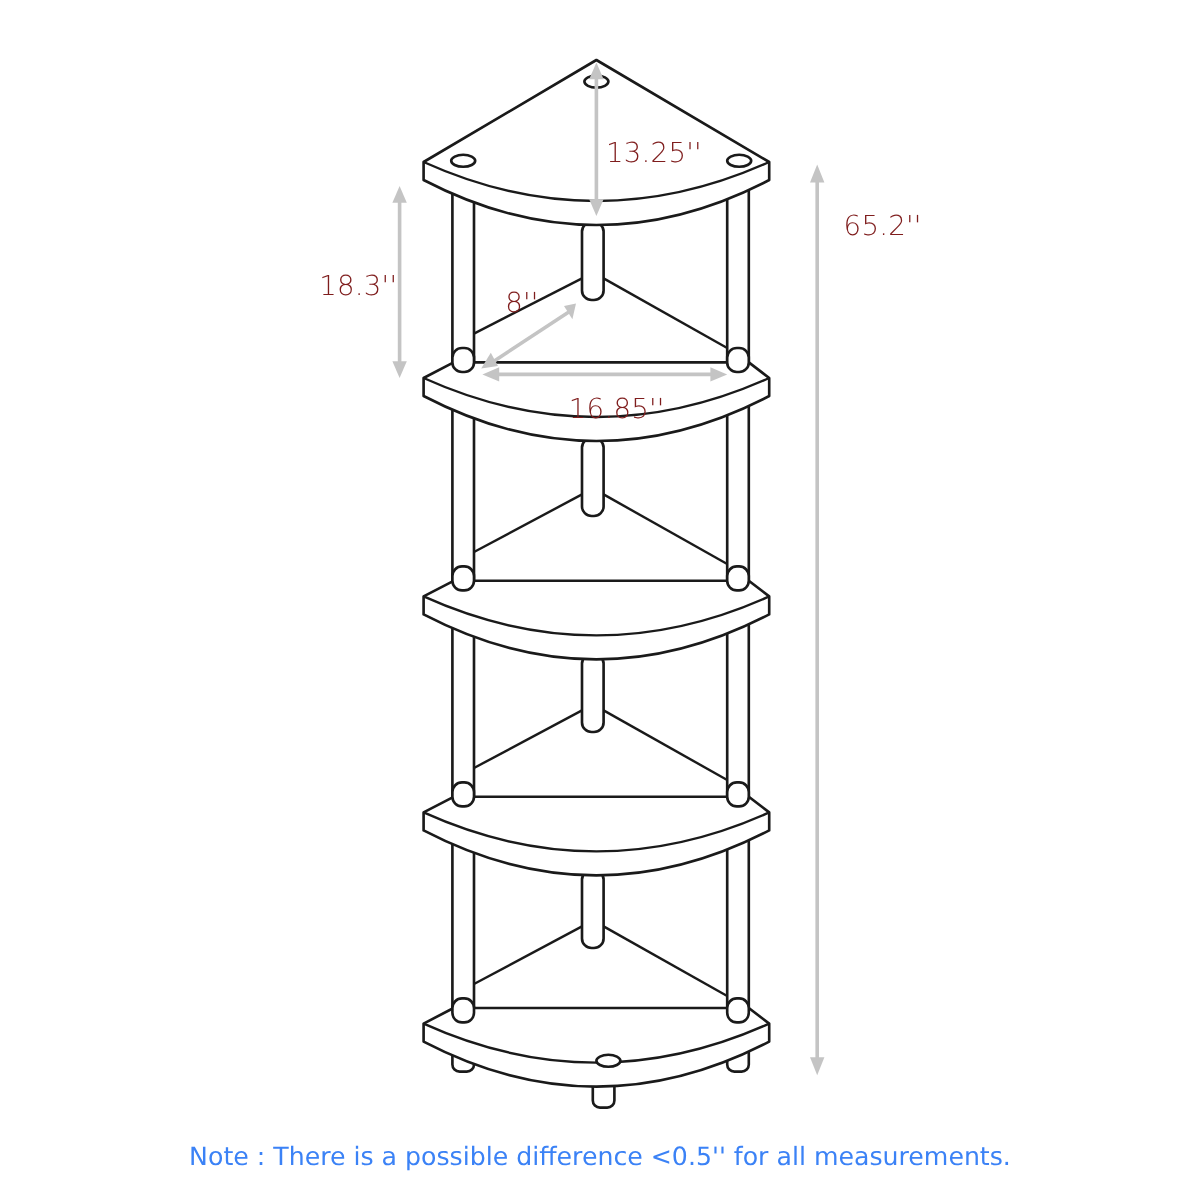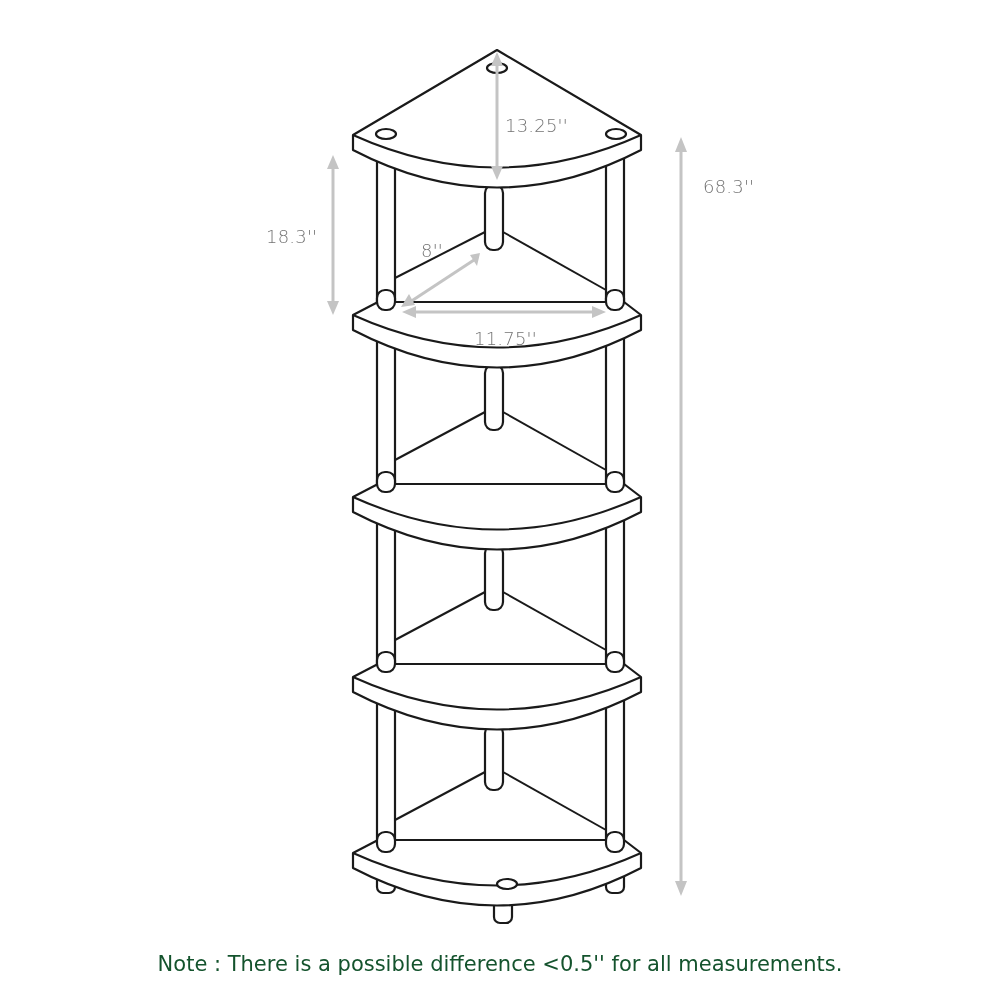--- a/index.html
+++ b/index.html
@@ -1,19 +1,19 @@
 <!DOCTYPE html>
 <html><head>
 <meta charset="utf-8">
 <style>
   html, body { margin: 0; padding: 0; background: #ffffff; }
   body { width: 1000px; height: 1000px; position: relative; overflow: hidden; font-family: "DejaVu Sans", sans-serif; }
   #diagram { position: absolute; left: 0; top: 0; width: 1000px; height: 1000px; }
-  .dim-label { position: absolute; font-family: "DejaVu Sans", sans-serif; font-size: 18px; color: #737373; font-weight: 300; letter-spacing: 0.2px; white-space: nowrap; }
-  .note { position: absolute; left: 0; width: 1000px; top: 952px; text-align: center; font-family: "DejaVu Sans", sans-serif; font-size: 21px; color: #14532d; }
+  .dim-label { position: absolute; font-family: "DejaVu Sans", sans-serif; font-size: 23px; color: #7f1d1d; font-weight: 300; letter-spacing: 0.2px; white-space: nowrap; }
+  .note { position: absolute; left: 0; width: 1000px; top: 952px; text-align: center; font-family: "DejaVu Sans", sans-serif; font-size: 21px; color: #3b82f6; }
   .stroke { stroke: #1a1a1a; stroke-width: 2.2; fill: #ffffff; stroke-linejoin: round; }
   .thin { stroke: #1a1a1a; stroke-width: 2; fill: none; }
   .dim { stroke: #c4c4c4; stroke-width: 3; fill: none; }
   .arrowhead { fill: #c4c4c4; }
 </style>
 </head>
 <body>
 
 <svg id="diagram" viewBox="0 0 1000 1000" xmlns="http://www.w3.org/2000/svg">
   <defs>
@@ -114,16 +114,16 @@
   <g>
     <line class="dim" x1="681" y1="148" x2="681" y2="885"></line>
     <polygon class="arrowhead" points="681,137 675,152 687,152"></polygon>
     <polygon class="arrowhead" points="681,896 675,881 687,881"></polygon>
   </g>
 </svg>
 
 <div class="dim-label" style="left:505px; top:115px;">13.25''</div>
 <div class="dim-label" style="left:266px; top:226px;">18.3''</div>
 <div class="dim-label" style="left:421px; top:240px;">8''</div>
-<div class="dim-label" style="left:474px; top:328px;">11.75''</div>
-<div class="dim-label" style="left:703px; top:176px;">68.3''</div>
+<div class="dim-label" style="left:474px; top:328px;">16.85''</div>
+<div class="dim-label" style="left:703px; top:176px;">65.2''</div>
 
 <div class="note">Note : There is a possible difference &lt;0.5'' for all measurements.</div>
 
 </body></html>

